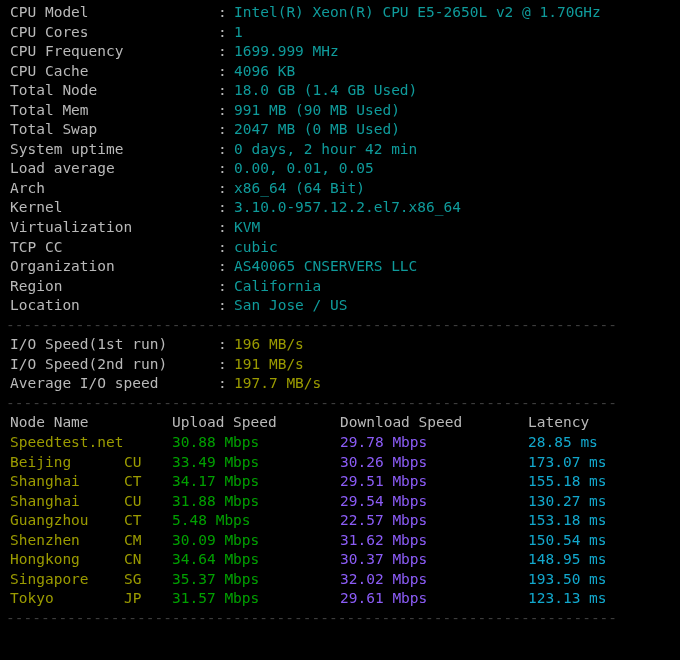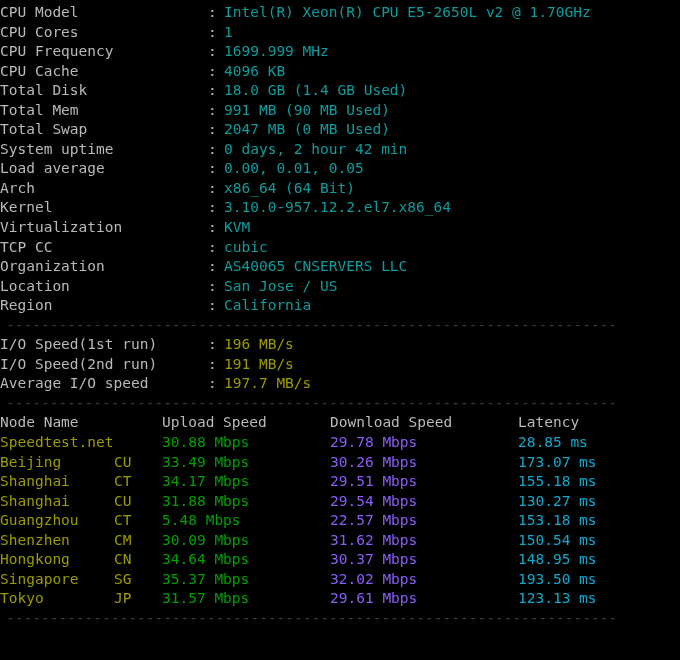--- a/index.html
+++ b/index.html
@@ -22,21 +22,21 @@
     height: 660px;
     background: #000000;
     padding: 0;
     box-sizing: border-box;
   }
   .line {
     white-space: pre;
     height: 19.55px;
     display: block;
   }
-  .pad-left { }
+  .pad-left { padding-left: 10px; }
 
   
   .c-label   { color: #b9b9b9; }
   .c-value   { color: #0f9b9b; }
   .c-io      { color: #9b9b00; }
   .c-node    { color: #9b9b00; }
   .c-up      { color: #00a000; }
   .c-down    { color: #8b5cf6; }
   .c-lat     { color: #12a8cd; }
   .c-colon   { color: #b9b9b9; }
@@ -67,32 +67,32 @@
 </head>
 <body>
 
 <div class="terminal">
 
   <div class="sect-info" id="system-info">
       <div class="line pad-left"><span class="k c-label">CPU Model</span><span class="cl c-colon">:</span><span class="c-value">Intel(R) Xeon(R) CPU E5-2650L v2 @ 1.70GHz</span></div>
       <div class="line pad-left"><span class="k c-label">CPU Cores</span><span class="cl c-colon">:</span><span class="c-value">1</span></div>
       <div class="line pad-left"><span class="k c-label">CPU Frequency</span><span class="cl c-colon">:</span><span class="c-value">1699.999 MHz</span></div>
       <div class="line pad-left"><span class="k c-label">CPU Cache</span><span class="cl c-colon">:</span><span class="c-value">4096 KB</span></div>
-      <div class="line pad-left"><span class="k c-label">Total Disk</span><span class="cl c-colon">:</span><span class="c-value">18.0 GB (1.4 GB Used)</span></div>
+      <div class="line pad-left"><span class="k c-label">Total Node</span><span class="cl c-colon">:</span><span class="c-value">18.0 GB (1.4 GB Used)</span></div>
       <div class="line pad-left"><span class="k c-label">Total Mem</span><span class="cl c-colon">:</span><span class="c-value">991 MB (90 MB Used)</span></div>
       <div class="line pad-left"><span class="k c-label">Total Swap</span><span class="cl c-colon">:</span><span class="c-value">2047 MB (0 MB Used)</span></div>
       <div class="line pad-left"><span class="k c-label">System uptime</span><span class="cl c-colon">:</span><span class="c-value">0 days, 2 hour 42 min</span></div>
       <div class="line pad-left"><span class="k c-label">Load average</span><span class="cl c-colon">:</span><span class="c-value">0.00, 0.01, 0.05</span></div>
       <div class="line pad-left"><span class="k c-label">Arch</span><span class="cl c-colon">:</span><span class="c-value">x86_64 (64 Bit)</span></div>
       <div class="line pad-left"><span class="k c-label">Kernel</span><span class="cl c-colon">:</span><span class="c-value">3.10.0-957.12.2.el7.x86_64</span></div>
       <div class="line pad-left"><span class="k c-label">Virtualization</span><span class="cl c-colon">:</span><span class="c-value">KVM</span></div>
       <div class="line pad-left"><span class="k c-label">TCP CC</span><span class="cl c-colon">:</span><span class="c-value">cubic</span></div>
       <div class="line pad-left"><span class="k c-label">Organization</span><span class="cl c-colon">:</span><span class="c-value">AS40065 CNSERVERS LLC</span></div>
+      <div class="line pad-left"><span class="k c-label">Region</span><span class="cl c-colon">:</span><span class="c-value">California</span></div>
       <div class="line pad-left"><span class="k c-label">Location</span><span class="cl c-colon">:</span><span class="c-value">San Jose / US</span></div>
-      <div class="line pad-left"><span class="k c-label">Region</span><span class="cl c-colon">:</span><span class="c-value">California</span></div>
     </div>
 
   <div class="divider">----------------------------------------------------------------------</div>
 
   <div id="io-speed">
       <div class="line pad-left"><span class="k c-label">I/O Speed(1st run)</span><span class="cl c-colon">:</span><span class="c-io">196 MB/s</span></div>
       <div class="line pad-left"><span class="k c-label">I/O Speed(2nd run)</span><span class="cl c-colon">:</span><span class="c-io">191 MB/s</span></div>
       <div class="line pad-left"><span class="k c-label">Average I/O speed</span><span class="cl c-colon">:</span><span class="c-io">197.7 MB/s</span></div>
     </div>
 

